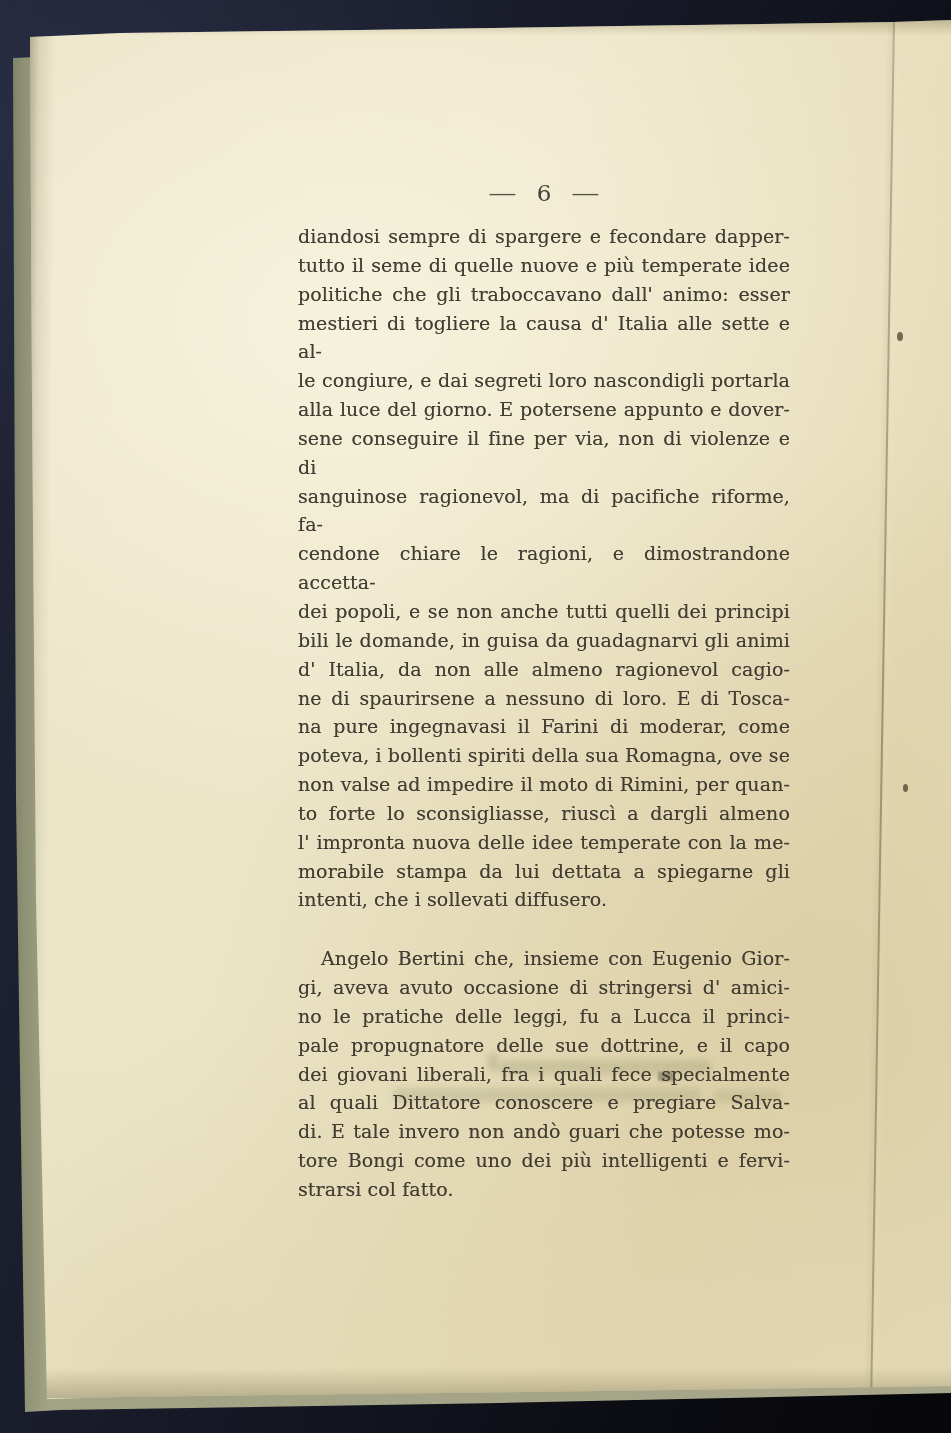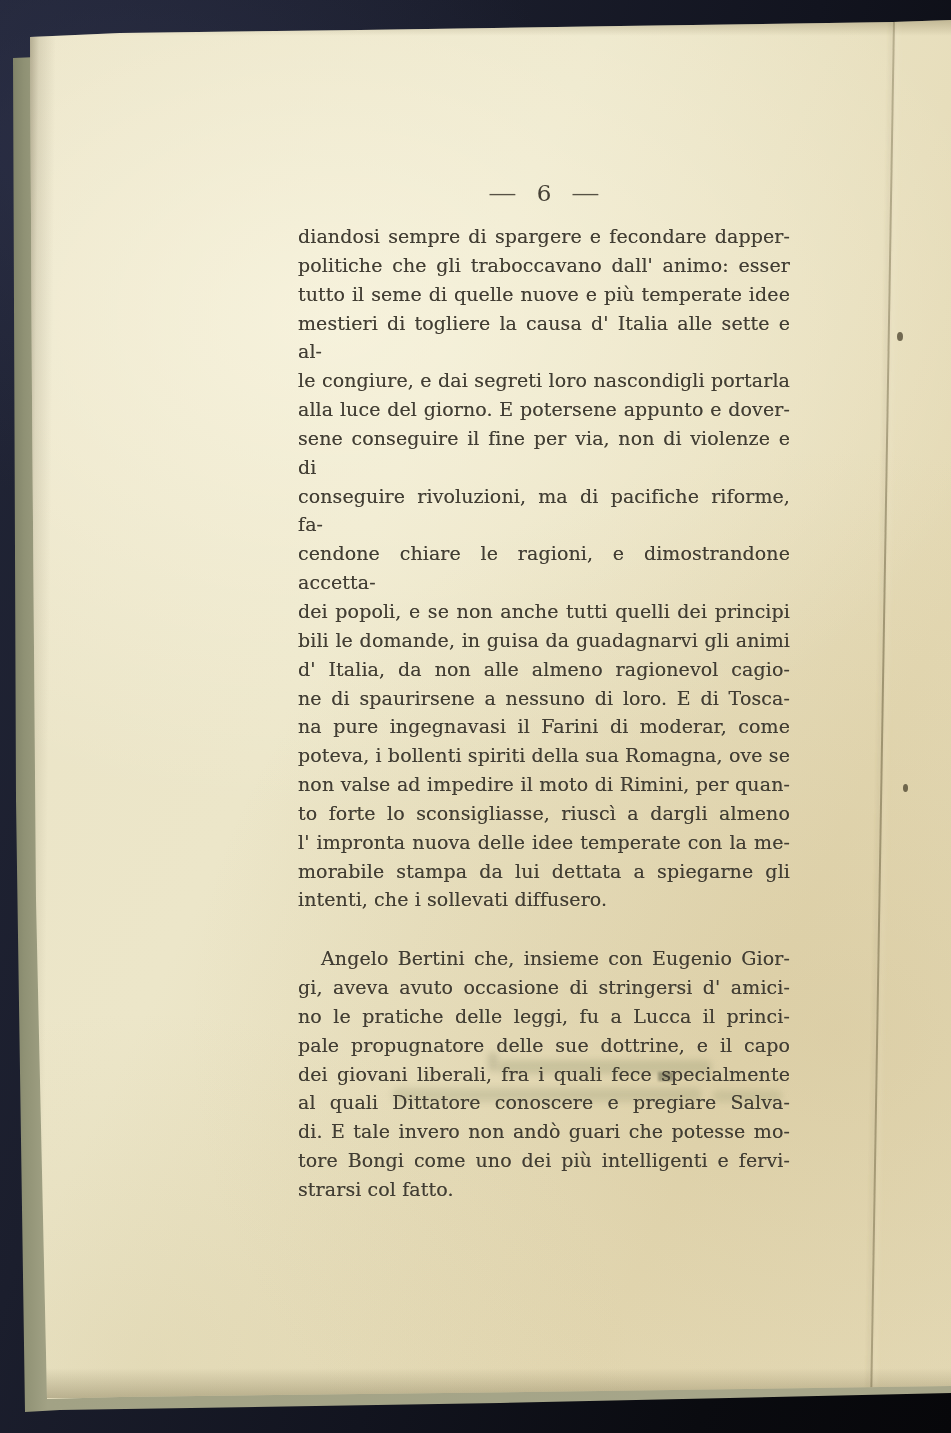--- a/index.html
+++ b/index.html
@@ -111,27 +111,27 @@
 
     <div class="page-number">
       <span class="dash">—</span>
       <span class="num">6</span>
       <span class="dash">—</span>
     </div>
 
     <div class="textblock">
       <div>
         <div class="line">diandosi sempre di spargere e fecondare dapper-</div>
+        <div class="line">tutto il seme di quelle nuove e più temperate idee</div>
         <div class="line">politiche che gli traboccavano dall' animo: esser</div>
-        <div class="line">tutto il seme di quelle nuove e più temperate idee</div>
         <div class="line">mestieri di togliere la causa d' Italia alle sette e al-</div>
         <div class="line">le congiure, e dai segreti loro nascondigli portarla</div>
         <div class="line">alla luce del giorno. E potersene appunto e dover-</div>
         <div class="line">sene conseguire il fine per via, non di violenze e di</div>
-        <div class="line">conseguire rivoluzioni, ma di pacifiche riforme, fa-</div>
+        <div class="line">sanguinose ragionevol, ma di pacifiche riforme, fa-</div>
         <div class="line">cendone chiare le ragioni, e dimostrandone accetta-</div>
         <div class="line">dei popoli, e se non anche tutti quelli dei principi</div>
         <div class="line">bili le domande, in guisa da guadagnarvi gli animi</div>
         <div class="line">d' Italia, da non alle almeno ragionevol cagio-</div>
         <div class="line">ne di spaurirsene a nessuno di loro. E di Tosca-</div>
         <div class="line">na pure ingegnavasi il Farini di moderar, come</div>
         <div class="line">poteva, i bollenti spiriti della sua Romagna, ove se</div>
         <div class="line">non valse ad impedire il moto di Rimini, per quan-</div>
         <div class="line">to forte lo sconsigliasse, riuscì a dargli almeno</div>
         <div class="line">l' impronta nuova delle idee temperate con la me-</div>

